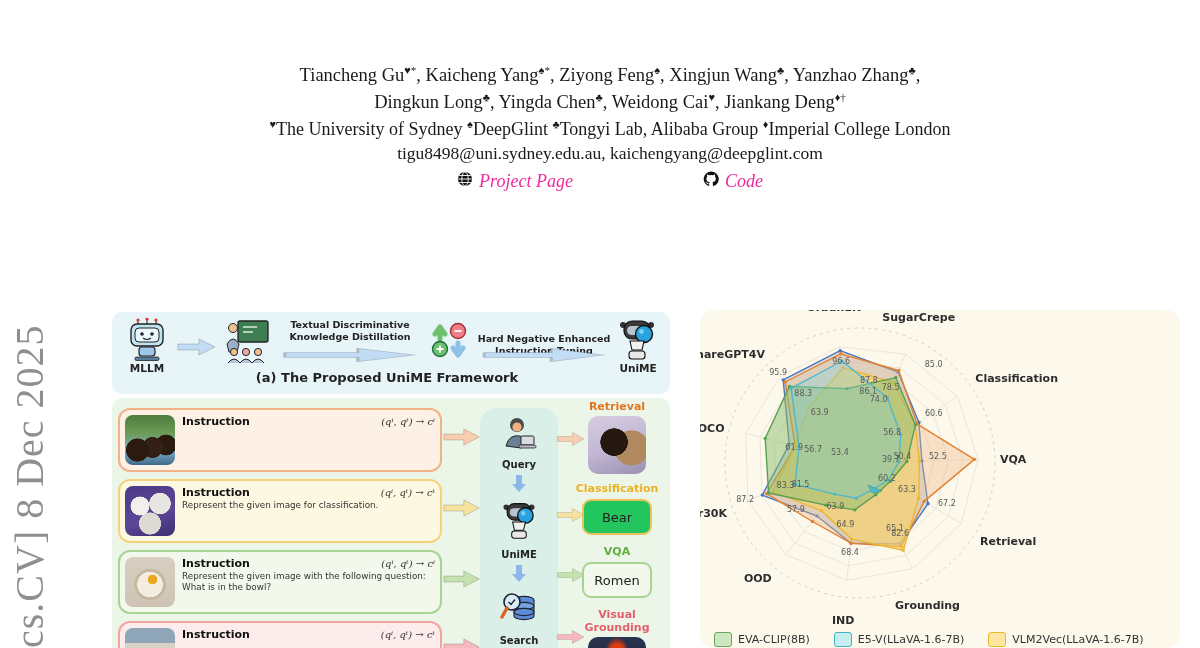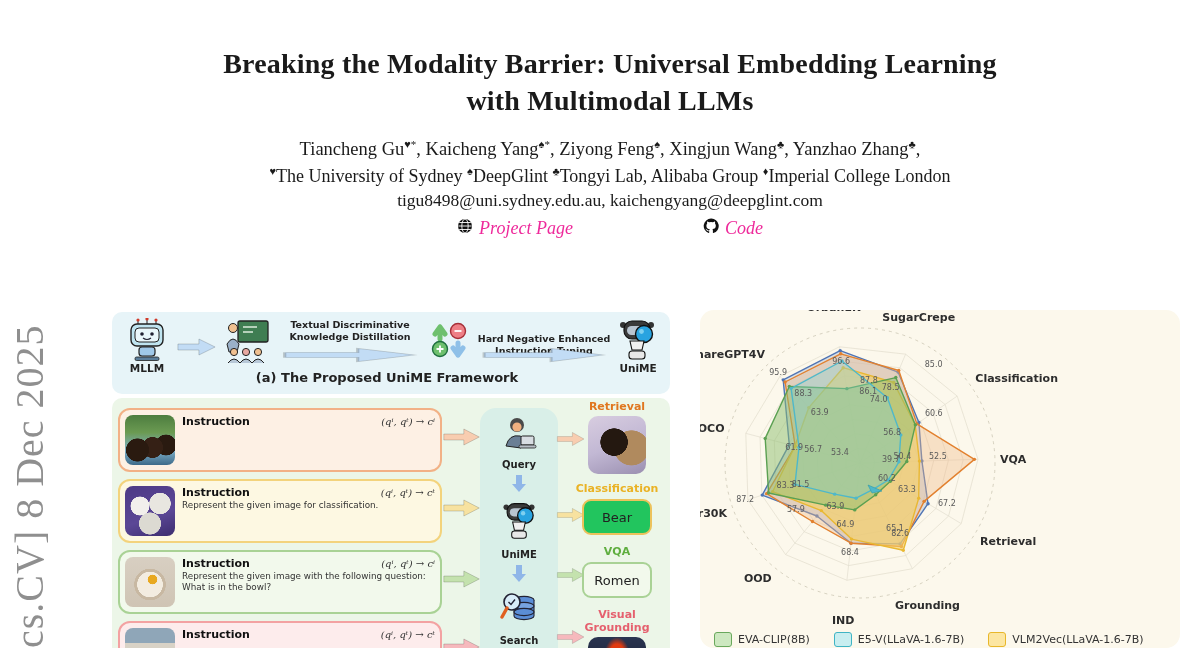--- a/index.html
+++ b/index.html
@@ -68,26 +68,23 @@
   .legend-row{position:absolute;left:14px;top:322px;display:flex;gap:24px;align-items:center;}
   .legend-item{display:flex;align-items:center;gap:6px;font-size:11px;color:#333;}
   .legend-swatch{width:16px;height:13px;border-radius:3px;border:1.5px solid #999;}
 </style>
 </head>
 <body>
 
 <div class="arxiv-stamp">cs.CV] 8 Dec 2025</div>
 
 <div class="header">
-  <div class="title">
-    <div>Breaking the Modality Barrier: Universal Embedding Learning</div>
-    <div>with Multimodal LLMs</div>
-  </div>
   <div class="authors">
     <div id="authors-line1"><span>Tiancheng Gu<sup>♥*</sup></span>, <span>Kaicheng Yang<sup>♠*</sup></span>, <span>Ziyong Feng<sup>♠</sup></span>, <span>Xingjun Wang<sup>♣</sup></span>, <span>Yanzhao Zhang<sup>♣</sup></span>,</div>
+    <div id="authors-line2"><span>Dingkun Long<sup>♣</sup></span>, <span>Yingda Chen<sup>♣</sup></span>, <span>Weidong Cai<sup>♥</sup></span>, <span>Jiankang Deng<sup>♦†</sup></span></div>
   </div>
   <div class="affils" id="affils"><sup>♥</sup>The University of Sydney <sup>♠</sup>DeepGlint <sup>♣</sup>Tongyi Lab, Alibaba Group <sup>♦</sup>Imperial College London</div>
   <div class="emails">tigu8498@uni.sydney.edu.au, kaichengyang@deepglint.com</div>
   <div class="links-row">
     <span class="link-item">
       <span>
         <svg width="16" height="16" viewBox="0 0 16 16">
             <circle cx="8" cy="8" r="7" fill="#111"></circle>
             <g stroke="#fff" stroke-width="0.9" fill="none">
               <ellipse cx="8" cy="8" rx="3.2" ry="7"></ellipse>

